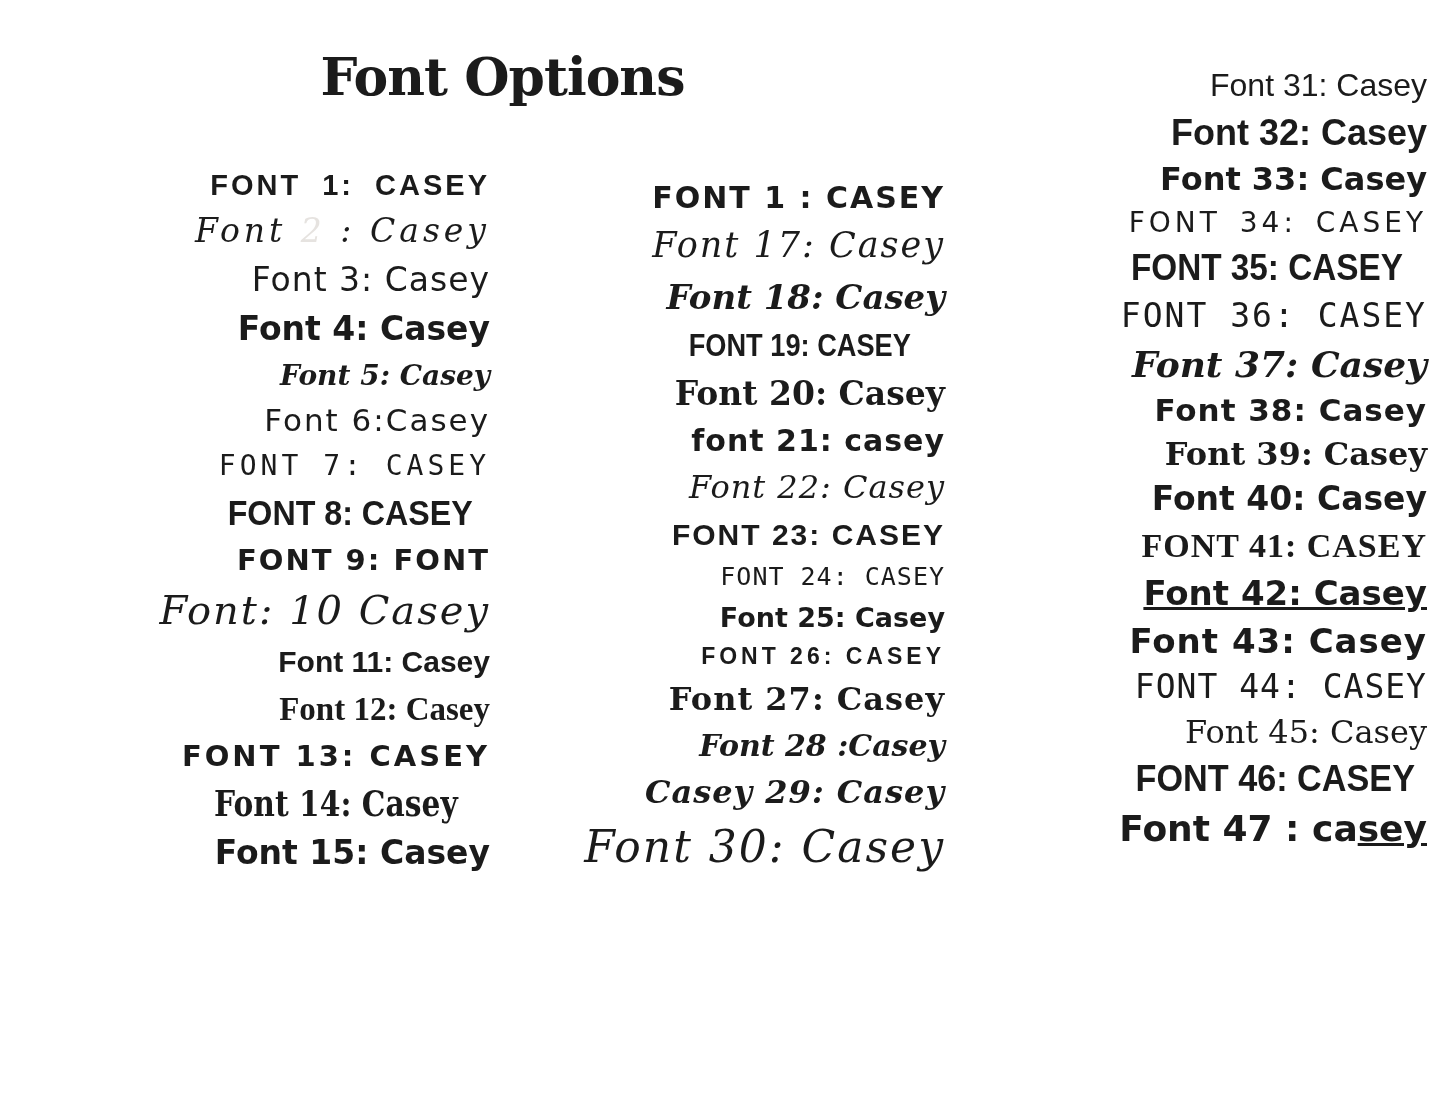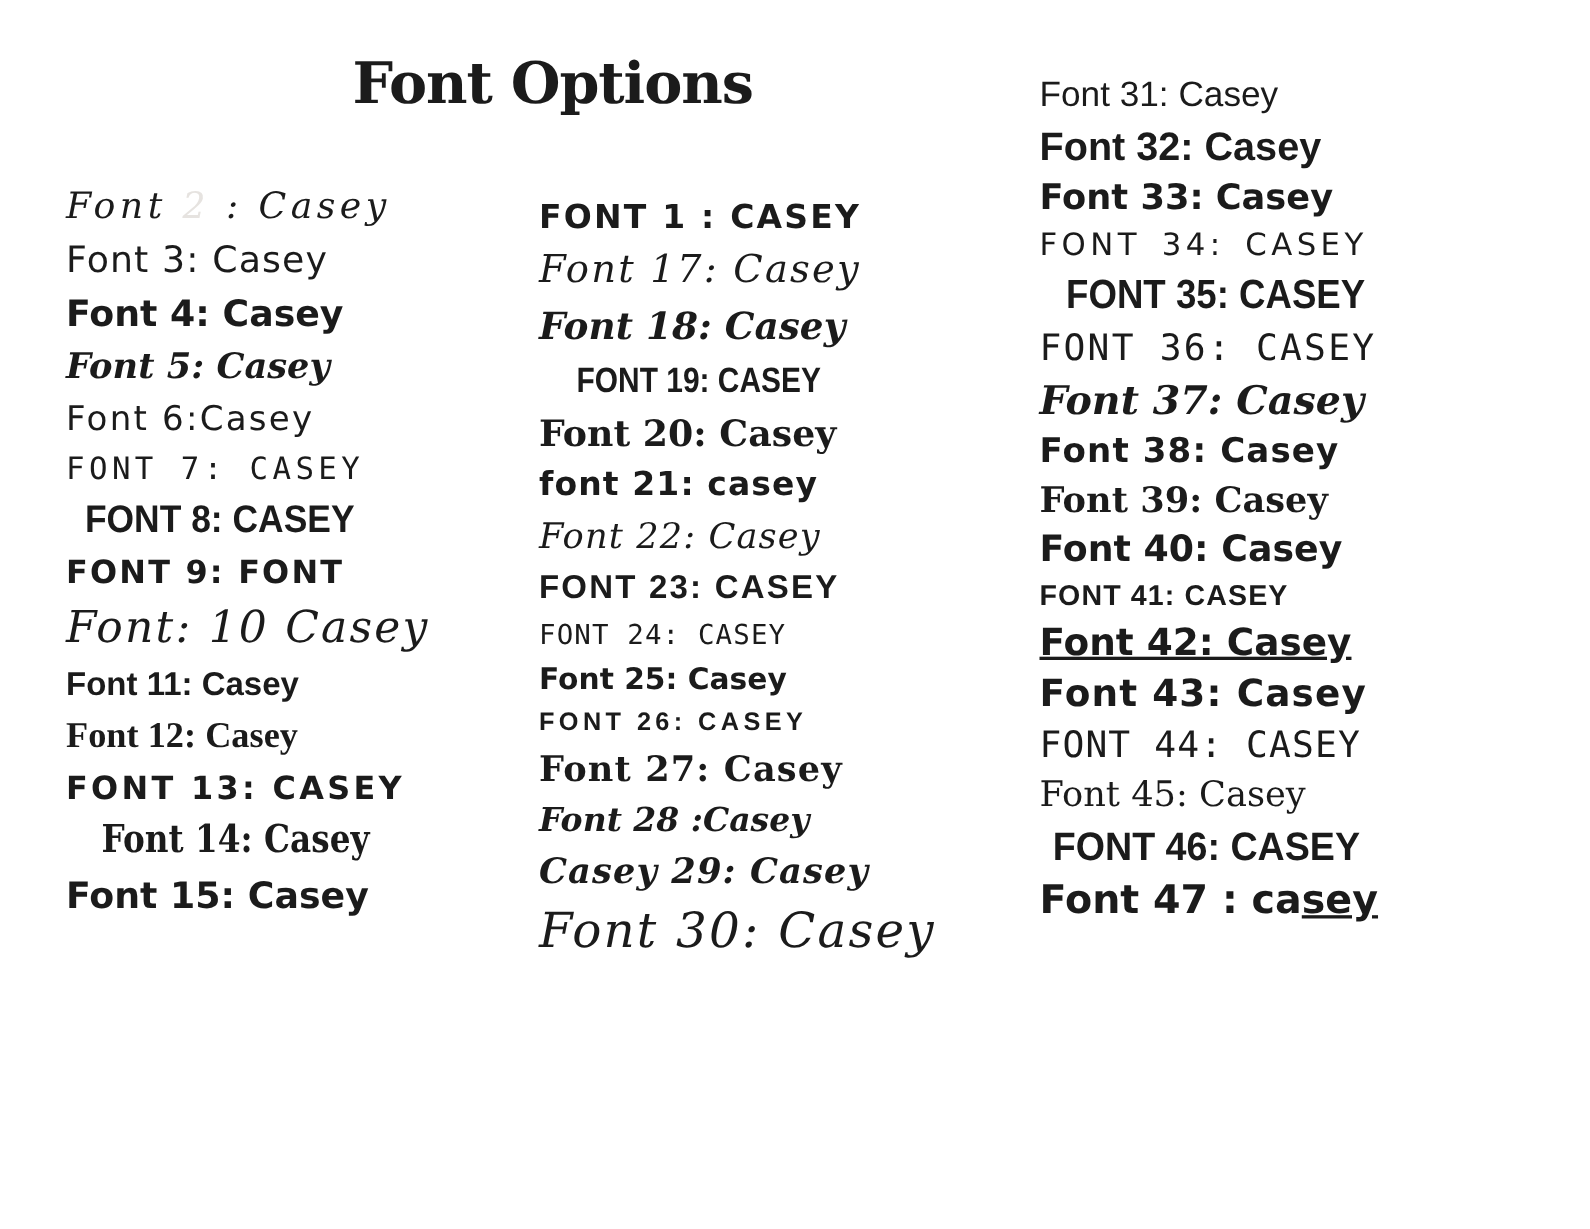--- a/index.html
+++ b/index.html
@@ -22,34 +22,34 @@
   .title{
     grid-area:t;
     text-align:center;
     font-family:"DejaVu Serif",serif;
     font-weight:bold;
     font-size:52px;
     letter-spacing:-1px;
     margin:0;
     line-height:1.1;
   }
-  .col{text-align:left;}
+  .col{text-align:right;}
   .col1{grid-area:c1;padding-top:14px;}
   .col2{grid-area:c2;padding-top:26px;}
   .col3{grid-area:c3;padding-top:12px;}
   .entry{line-height:1.18;white-space:nowrap;}
   .col1 .entry,.col2 .entry{margin:10px 0;}
   .col3 .entry{margin:7px 0;}
 
   
   .f1 {font-family:"Liberation Sans",sans-serif;font-weight:600;font-size:29px;letter-spacing:3px;word-spacing:10px;}
   .f2 {font-family:"DejaVu Serif",serif;font-style:italic;font-size:33px;letter-spacing:4px;font-weight:normal;}
   .f3 {font-family:"DejaVu Sans",sans-serif;font-size:33px;letter-spacing:1px;}
   .f4 {font-family:"DejaVu Sans",sans-serif;font-weight:bold;font-size:33px;}
-  .f5 {font-family:"DejaVu Serif",serif;font-style:italic;font-weight:bold;font-size:32px;}
+  .f5 {font-family:"DejaVu Serif",serif;font-style:italic;font-weight:bold;font-size:28px;}
   .f6 {font-family:"DejaVu Sans",sans-serif;font-size:31px;letter-spacing:2px;}
   .f7 {font-family:"DejaVu Sans Mono",monospace;font-size:28px;letter-spacing:4px;}
   .f8 {font-family:"Liberation Sans",sans-serif;font-weight:bold;font-size:35px;transform:scaleX(.92);}
   .f9 {font-family:"DejaVu Sans",sans-serif;font-weight:bold;font-size:29px;letter-spacing:2px;}
   .f10{font-family:"DejaVu Serif",serif;font-style:italic;font-size:40px;letter-spacing:2px;}
   .f11{font-family:"Liberation Sans",sans-serif;font-weight:bold;font-size:30px;}
   .f12{font-family:"Liberation Serif",serif;font-weight:bold;font-size:33px;}
   .f13{font-family:"DejaVu Sans",sans-serif;font-weight:bold;font-size:29px;letter-spacing:3px;}
   .f14{font-family:"DejaVu Serif",serif;font-weight:bold;font-size:35px;transform:scaleX(.85);}
   .f15{font-family:"DejaVu Sans",sans-serif;font-weight:bold;font-size:33px;}
@@ -73,34 +73,35 @@
   .f31{font-family:"Liberation Sans",sans-serif;font-size:32px;}
   .f32{font-family:"Liberation Sans",sans-serif;font-weight:bold;font-size:36px;}
   .f33{font-family:"DejaVu Sans",sans-serif;font-weight:bold;font-size:32px;}
   .f34{font-family:"DejaVu Sans",sans-serif;font-size:28px;letter-spacing:4px;word-spacing:6px;}
   .f35{font-family:"Liberation Sans",sans-serif;font-weight:bold;font-size:37px;transform:scaleX(.9);}
   .f36{font-family:"DejaVu Sans Mono",monospace;font-size:33px;letter-spacing:2px;}
   .f37{font-family:"DejaVu Serif",serif;font-style:italic;font-weight:bold;font-size:36px;}
   .f38{font-family:"DejaVu Sans",sans-serif;font-weight:bold;font-size:31px;letter-spacing:1px;}
   .f39{font-family:"DejaVu Serif",serif;font-weight:bold;font-size:32px;}
   .f40{font-family:"DejaVu Sans",sans-serif;font-weight:bold;font-size:33px;}
-  .f41{font-family:Liberation Sans, sans-serif;font-weight:bold;font-size:26px;letter-spacing:1px;}
+  .f41{font-family:Liberation Serif, serif;font-weight:bold;font-size:34px;letter-spacing:1px;}
   .f42{font-family:"DejaVu Sans",sans-serif;font-weight:bold;font-size:34px;text-decoration:underline;}
   .f43{font-family:"DejaVu Sans",sans-serif;font-weight:bold;font-size:34px;letter-spacing:1px;}
   .f44{font-family:"DejaVu Sans Mono",monospace;font-size:33px;letter-spacing:1px;}
   .f45{font-family:"DejaVu Serif",serif;font-size:32px;}
   .f46{font-family:"Liberation Sans",sans-serif;font-weight:bold;font-size:36px;transform:scaleX(.95);}
   .f47{font-family:"DejaVu Sans",sans-serif;font-weight:bold;font-size:36px;}
 </style>
 </head>
 <body>
 
 <div class="page">
   <h1 class="title">Font Options</h1>
   <div class="col col1">
+      <div class="entry f1">FONT 1:  CASEY</div>
       <div class="entry f2"><span>Font </span><span style="color: rgb(230, 227, 224);">2</span><span> : Casey</span></div>
       <div class="entry f3">Font 3: Casey</div>
       <div class="entry f4">Font 4: Casey</div>
       <div class="entry f5">Font 5: Casey</div>
       <div class="entry f6">Font 6:Casey</div>
       <div class="entry f7">FONT 7: CASEY</div>
       <div class="entry f8">FONT 8: CASEY</div>
       <div class="entry f9">FONT 9: FONT</div>
       <div class="entry f10">Font: 10 Casey</div>
       <div class="entry f11">Font 11: Casey</div>

